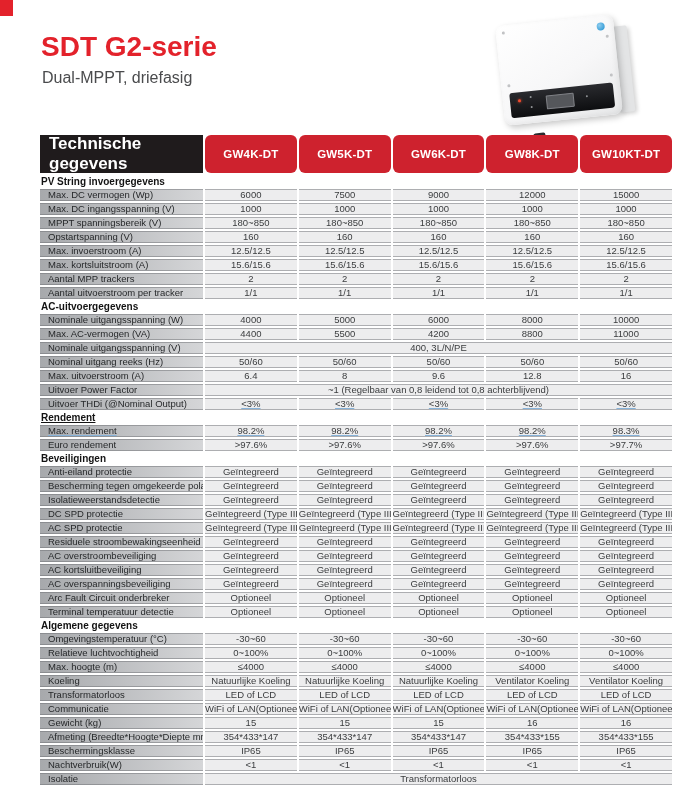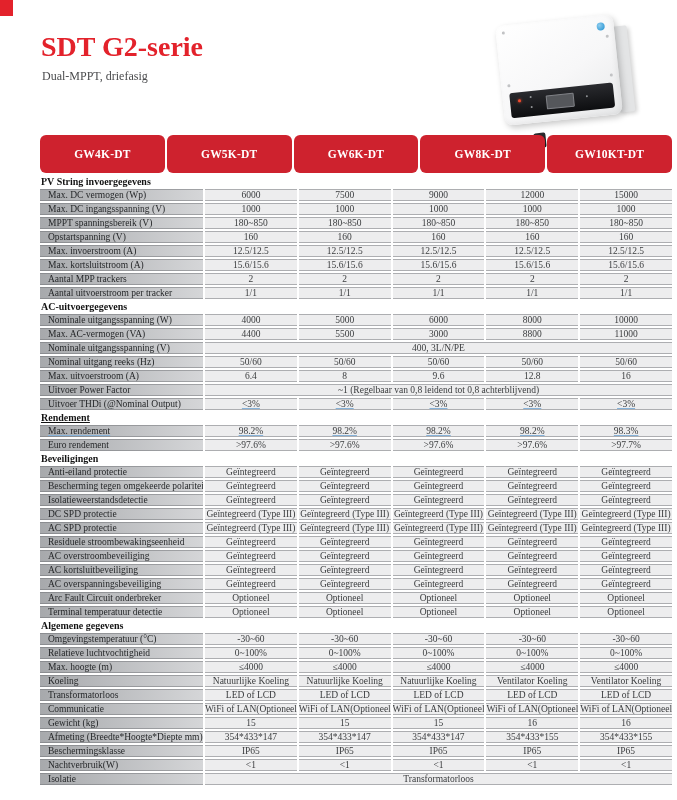--- a/index.html
+++ b/index.html
@@ -1,22 +1,22 @@
 <!DOCTYPE html>
 <html><head>
 <meta charset="utf-8">
 <style>
   html,body{margin:0;padding:0;background:#fff;}
   .page{position:relative;width:677px;height:800px;background:#fff;overflow:hidden;
-        font-family:Liberation Serif, serif;}
+        font-family:Liberation Sans, sans-serif;}
 
   .corner-mark{position:absolute;left:0;top:0;width:13px;height:16px;background:#e3222b;}
 
   .doc-title{position:absolute;left:41px;top:31px;font-size:28px;font-weight:bold;color:#e3222b;}
-  .doc-subtitle{position:absolute;left:42px;top:69px;font-size:12px;color:#4a4b4d;}
+  .doc-subtitle{position:absolute;left:42px;top:69px;font-size:16px;color:#4a4b4d;}
 
   
   .inverter{position:absolute;left:478px;top:12px;width:175px;height:124px;}
   .inv-flange{position:absolute;right:22px;top:14px;width:16px;height:86px;transform:rotate(-6deg);
               background:#e3e4e5;border-radius:2px;box-shadow:2px 2px 4px rgba(0,0,0,.18);}
   .inv-body{position:absolute;left:22px;top:8px;width:118px;height:100px;transform:rotate(-6deg);
             background:linear-gradient(150deg,#ffffff 0%,#f7f7f8 55%,#e8e9ea 100%);
             border-radius:8px;box-shadow:2px 3px 6px rgba(0,0,0,.22), inset -2px -2px 5px rgba(0,0,0,.05);}
   .inv-logo{position:absolute;right:9px;top:7px;width:8px;height:8px;border-radius:50%;
             background:radial-gradient(circle at 35% 35%,#8ecdef,#1f8fd0);}
@@ -75,20 +75,21 @@
         <div class="inv-dot" style="left:20px;top:15px;"></div>
         <div class="inv-screen"></div>
         <div class="inv-dot" style="left:76px;top:10px;"></div>
       </div>
     </div>
     <div class="inv-connector"></div>
   </div>
 
   <div class="spec-table" id="spec-table">
       <div class="thead">
+        <div class="th-label">Technische gegevens</div>
         <div class="th-model">GW4K-DT</div>
         <div class="th-model">GW5K-DT</div>
         <div class="th-model">GW6K-DT</div>
         <div class="th-model">GW8K-DT</div>
         <div class="th-model">GW10KT-DT</div>
       </div>
       <div class="section-title">PV String invoergegevens</div>
       <div class="row">
         <div class="c-label">Max. DC vermogen (Wp)</div>
         <div class="c-val">6000</div>
@@ -159,21 +160,21 @@
         <div class="c-val">4000</div>
         <div class="c-val">5000</div>
         <div class="c-val">6000</div>
         <div class="c-val">8000</div>
         <div class="c-val">10000</div>
       </div>
       <div class="row">
         <div class="c-label">Max. AC-vermogen (VA)</div>
         <div class="c-val">4400</div>
         <div class="c-val">5500</div>
-        <div class="c-val">3000</div>
+        <div class="c-val">4200</div>
         <div class="c-val">8800</div>
         <div class="c-val">11000</div>
       </div>
       <div class="row">
         <div class="c-label">Nominale uitgangsspanning (V)</div>
         <div class="c-val">400, 3L/N/PE</div>
       </div>
       <div class="row">
         <div class="c-label">Nominal uitgang reeks (Hz)</div>
         <div class="c-val">50/60</div>

